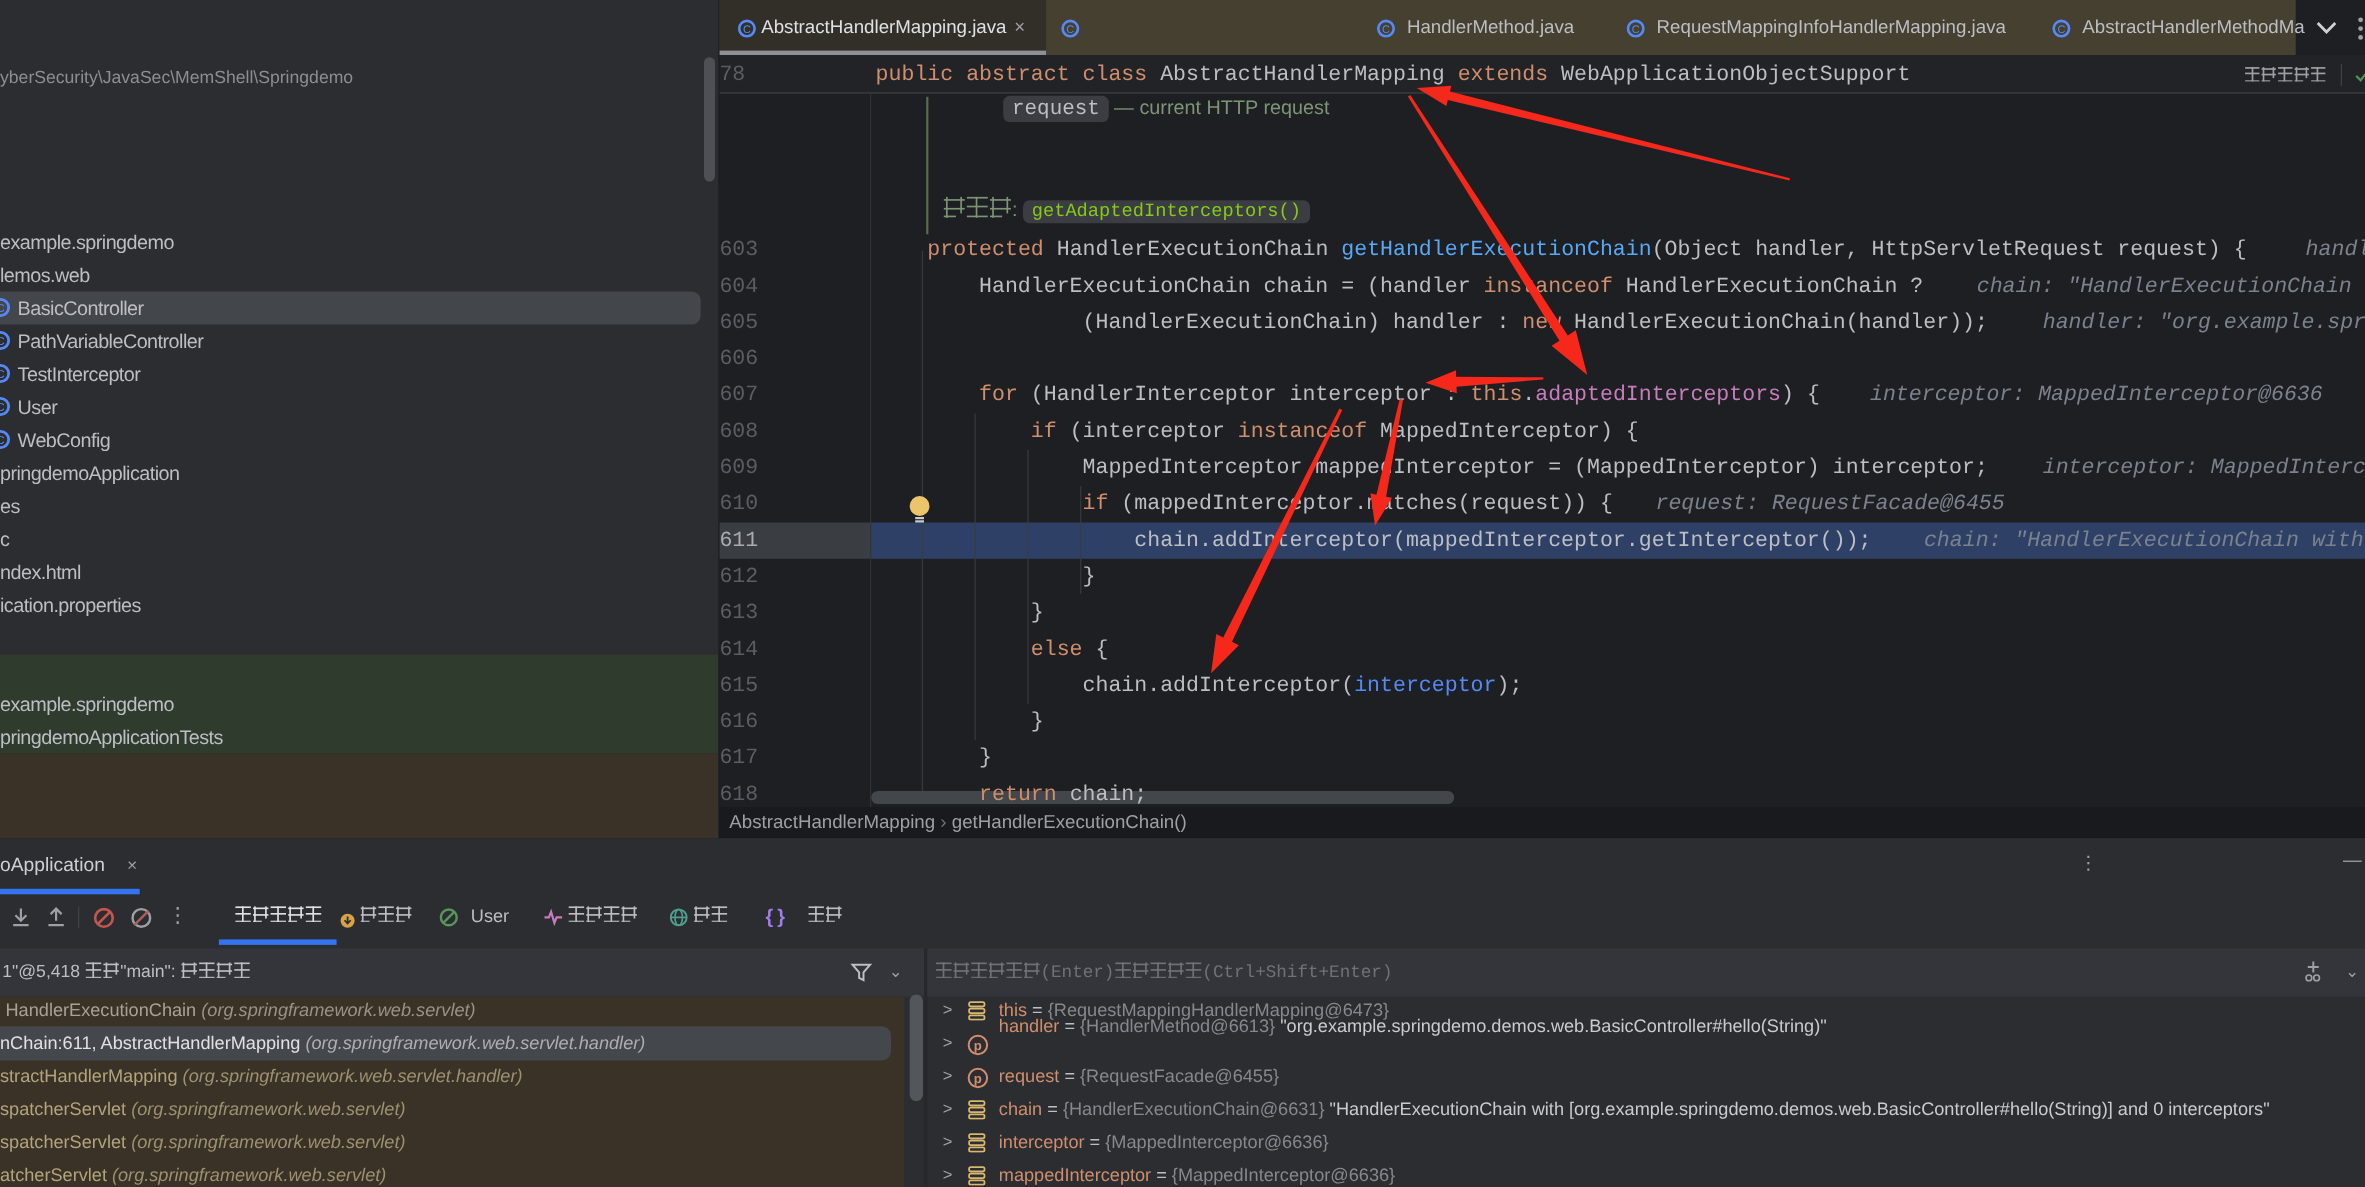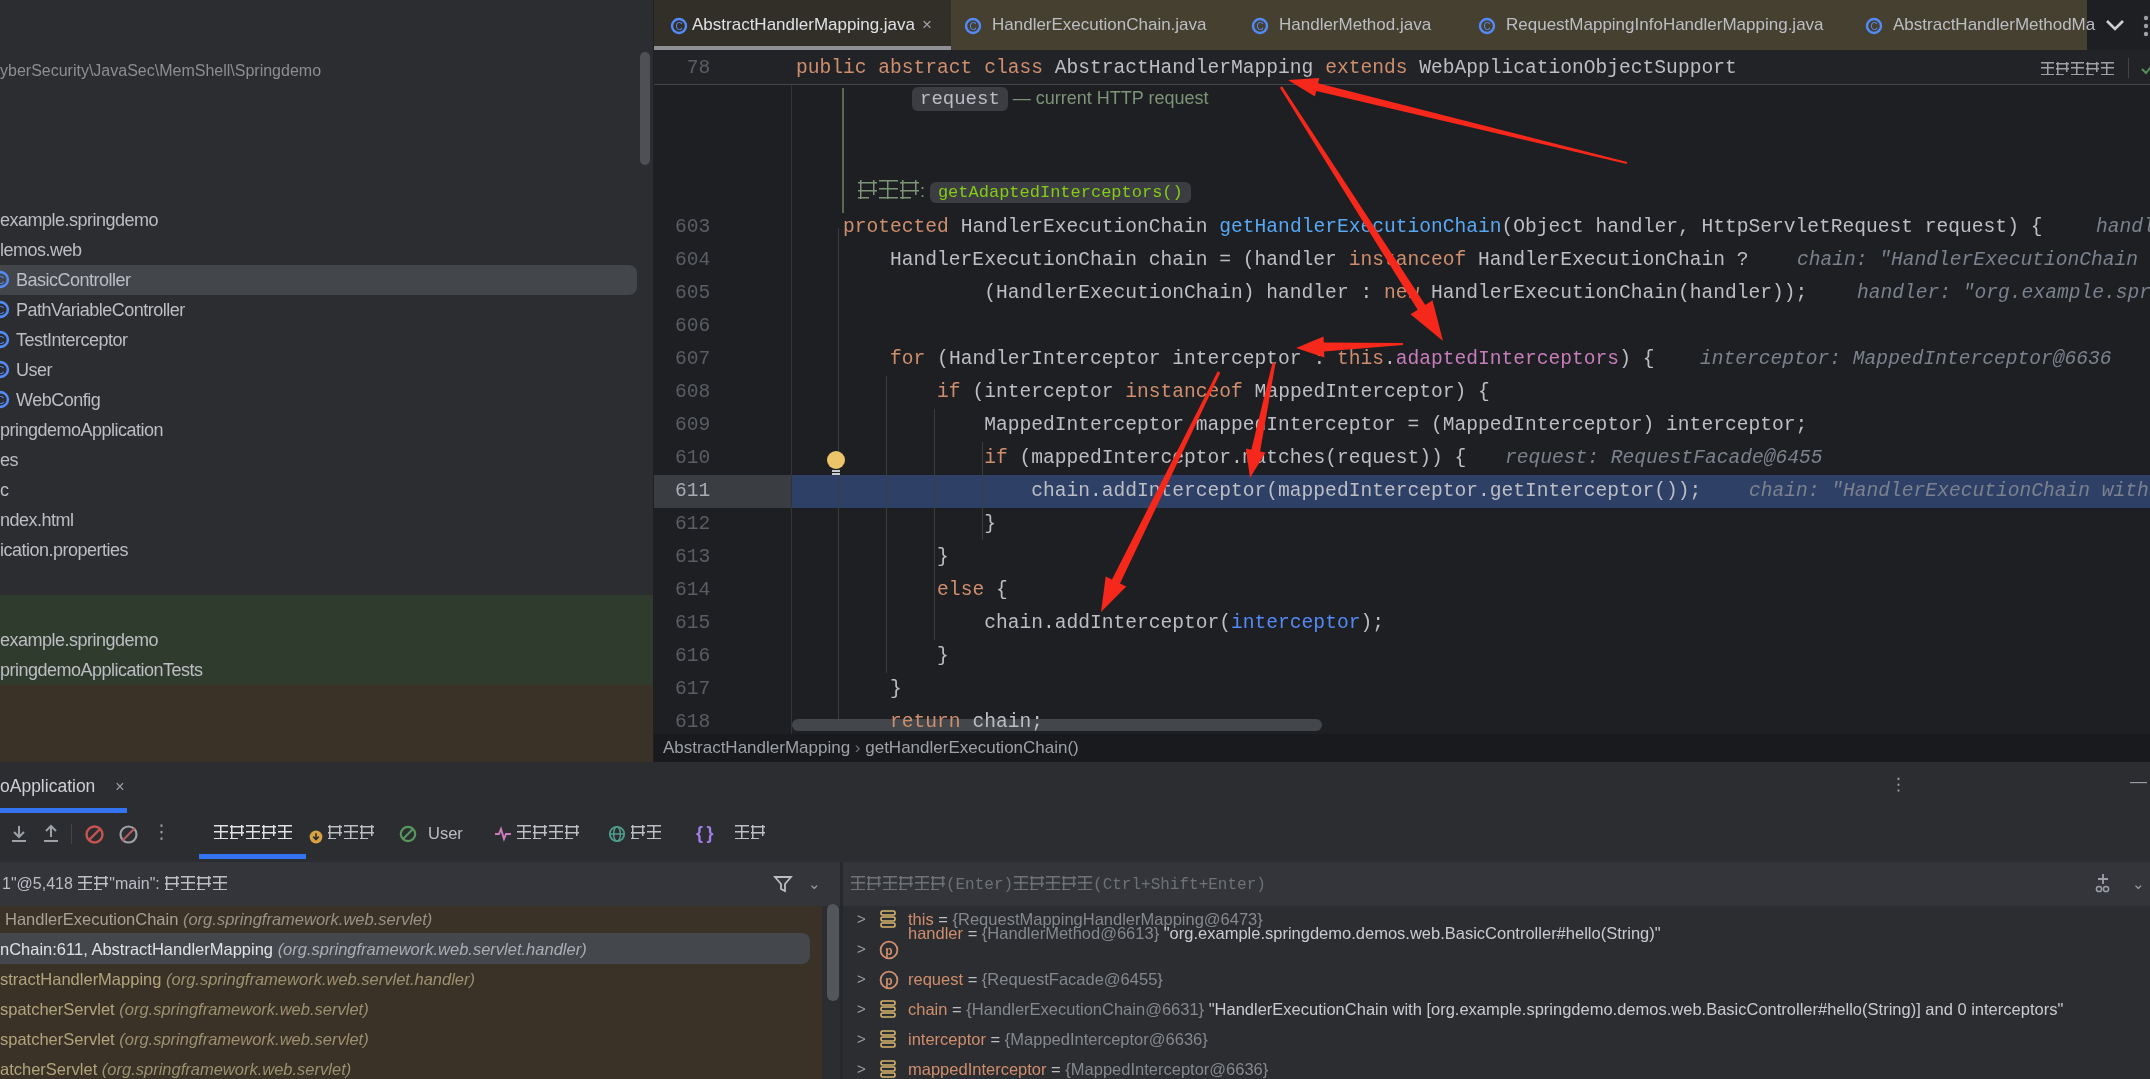--- a/index.html
+++ b/index.html
@@ -27,21 +27,21 @@
 #greenblk{position:absolute;left:0;top:595px;width:653px;height:90px;background:#2F3B2D}
 #brownblk{position:absolute;left:0;top:685px;width:653px;height:77px;background:#3A3227}
 #selrow{position:absolute;left:-10px;top:265px;width:647px;height:30px;background:#43464B;border-radius:8px}
 
 #editor{position:absolute;left:654px;top:0;width:1496px;height:734px;background:#1E1F22;overflow:hidden}
 #tabbar{position:absolute;left:0;top:0;width:1433px;height:50px;background:#45402F}
 #activetab{position:absolute;left:0;top:0;width:297px;height:50px;background:#312F28}
 #tabunder{position:absolute;left:0;top:46px;width:297px;height:4px;background:#8E9095}
 .tabt{position:absolute;top:0;height:40px;line-height:50px;font-size:17px;color:#BCBEC4;white-space:pre}
 #sticky{position:absolute;left:0;top:50px;width:1496px;height:35px;background:#222327;border-bottom:1px solid #43454A}
-.lnum{position:absolute;width:68px;text-align:right;font-family:"Liberation Mono",monospace;font-size:19.6px;color:#5A5D63;line-height:33px;white-space:pre}
+.lnum{position:absolute;width:68px;text-align:left;font-family:"Liberation Mono",monospace;font-size:19.6px;color:#5A5D63;line-height:33px;white-space:pre}
 .code{position:absolute;left:142px;z-index:1;font-family:"Liberation Mono",monospace;font-size:19.6px;line-height:33px;color:#BCBEC4;white-space:pre}
 .kw{color:#CF8E6D}.md{color:#57A8F5}.fld{color:#C77DBB}.blu{color:#548AF7}
 .hint{position:absolute;font-family:"Liberation Mono",monospace;font-size:19.6px;line-height:33px;color:#7B828E;font-style:italic;white-space:pre}
 .doc{position:absolute;font-size:18px;color:#7D9477;white-space:pre;line-height:24px}
 .chip{background:#3B3D42;border-radius:6px;padding:1px 8px;font-family:"Liberation Mono",monospace;color:#BCBEC4}
 #curline-g{position:absolute;left:0;top:475px;width:137px;height:33px;background:#3A3D41}
 #curline{position:absolute;left:137px;top:475px;width:1359px;height:33px;background:#2E4066}
 .guide{position:absolute;width:1px;background:#3A3C40}
 #gutterline{position:absolute;left:137px;top:85px;width:1px;height:651px;background:#313438}
 #docline{position:absolute;left:188px;top:88px;width:2px;height:125px;background:#5A6B52}
@@ -112,21 +112,20 @@
   <svg class="abs" style="left:16px;top:17px" width="18" height="18" viewBox="0 0 18 18">
       <circle cx="9" cy="9" r="7" fill="none" stroke="#548AF7" stroke-width="2.4"></circle>
       <text x="9" y="13" font-size="10" fill="#548AF7" text-anchor="middle" font-family="Liberation Sans">C</text>
     </svg>
   <div class="tabt" style="left:38px;color:#DFE1E5">AbstractHandlerMapping.java</div>
   <div class="tabt" style="left:268px;color:#9DA0A6;font-size:17px">×</div>
   <svg class="abs" style="left:310px;top:17px" width="18" height="18" viewBox="0 0 18 18">
       <circle cx="9" cy="9" r="7" fill="none" stroke="#548AF7" stroke-width="2.4"></circle>
       <text x="9" y="13" font-size="10" fill="#548AF7" text-anchor="middle" font-family="Liberation Sans">C</text>
     </svg>
-  <div class="tabt" style="left:338px">HandlerExecutionChain.java</div>
   <svg class="abs" style="left:597px;top:17px" width="18" height="18" viewBox="0 0 18 18">
       <circle cx="9" cy="9" r="7" fill="none" stroke="#548AF7" stroke-width="2.4"></circle>
       <text x="9" y="13" font-size="10" fill="#548AF7" text-anchor="middle" font-family="Liberation Sans">C</text>
     </svg>
   <div class="tabt" style="left:625px">HandlerMethod.java</div>
   <svg class="abs" style="left:824px;top:17px" width="18" height="18" viewBox="0 0 18 18">
       <circle cx="9" cy="9" r="7" fill="none" stroke="#548AF7" stroke-width="2.4"></circle>
       <text x="9" y="13" font-size="10" fill="#548AF7" text-anchor="middle" font-family="Liberation Sans">C</text>
     </svg>
   <div class="tabt" style="left:852px">RequestMappingInfoHandlerMapping.java</div>
@@ -189,20 +188,21 @@
   <div class="code" style="top:541px">            }</div>
   <div class="code" style="top:574px">            <span class="kw">else</span> {</div>
   <div class="code" style="top:607px">                chain.addInterceptor(<span class="blu">interceptor</span>);</div>
   <div class="code" style="top:640px">            }</div>
   <div class="code" style="top:673px">        }</div>
   <div class="code" style="top:706px">        <span class="kw">return</span> chain;</div>
   <div class="hint" style="left:1442px;top:211px">handler:</div>
   <div class="hint" style="left:1143px;top:244px">chain: "HandlerExecutionChain</div>
   <div class="hint" style="left:1203px;top:277px">handler: "org.example.spr</div>
   <div class="hint" style="left:1046px;top:343px">interceptor: MappedInterceptor@6636</div>
+  <div class="hint" style="left:1203px;top:409px">interceptor: MappedInterc</div>
   <div class="hint" style="left:851px;top:442px">request: RequestFacade@6455</div>
   <div class="hint" style="left:1095px;top:475px">chain: "HandlerExecutionChain with</div>
   <svg class="abs" style="left:172px;top:450px" width="24" height="26" viewBox="0 0 24 26">
       <circle cx="10" cy="10" r="9" fill="#ECC56A"></circle>
       <rect x="6" y="20" width="8" height="2" fill="#C9CBD0"></rect>
       <rect x="6" y="23" width="8" height="2" fill="#C9CBD0"></rect>
     </svg>
   <div id="hscroll"></div>
 </div>
 <div id="crumbs"><span style="margin-left:9px">AbstractHandlerMapping</span><span style="color:#6F737A">  ›  </span><span>getHandlerExecutionChain()</span></div>

